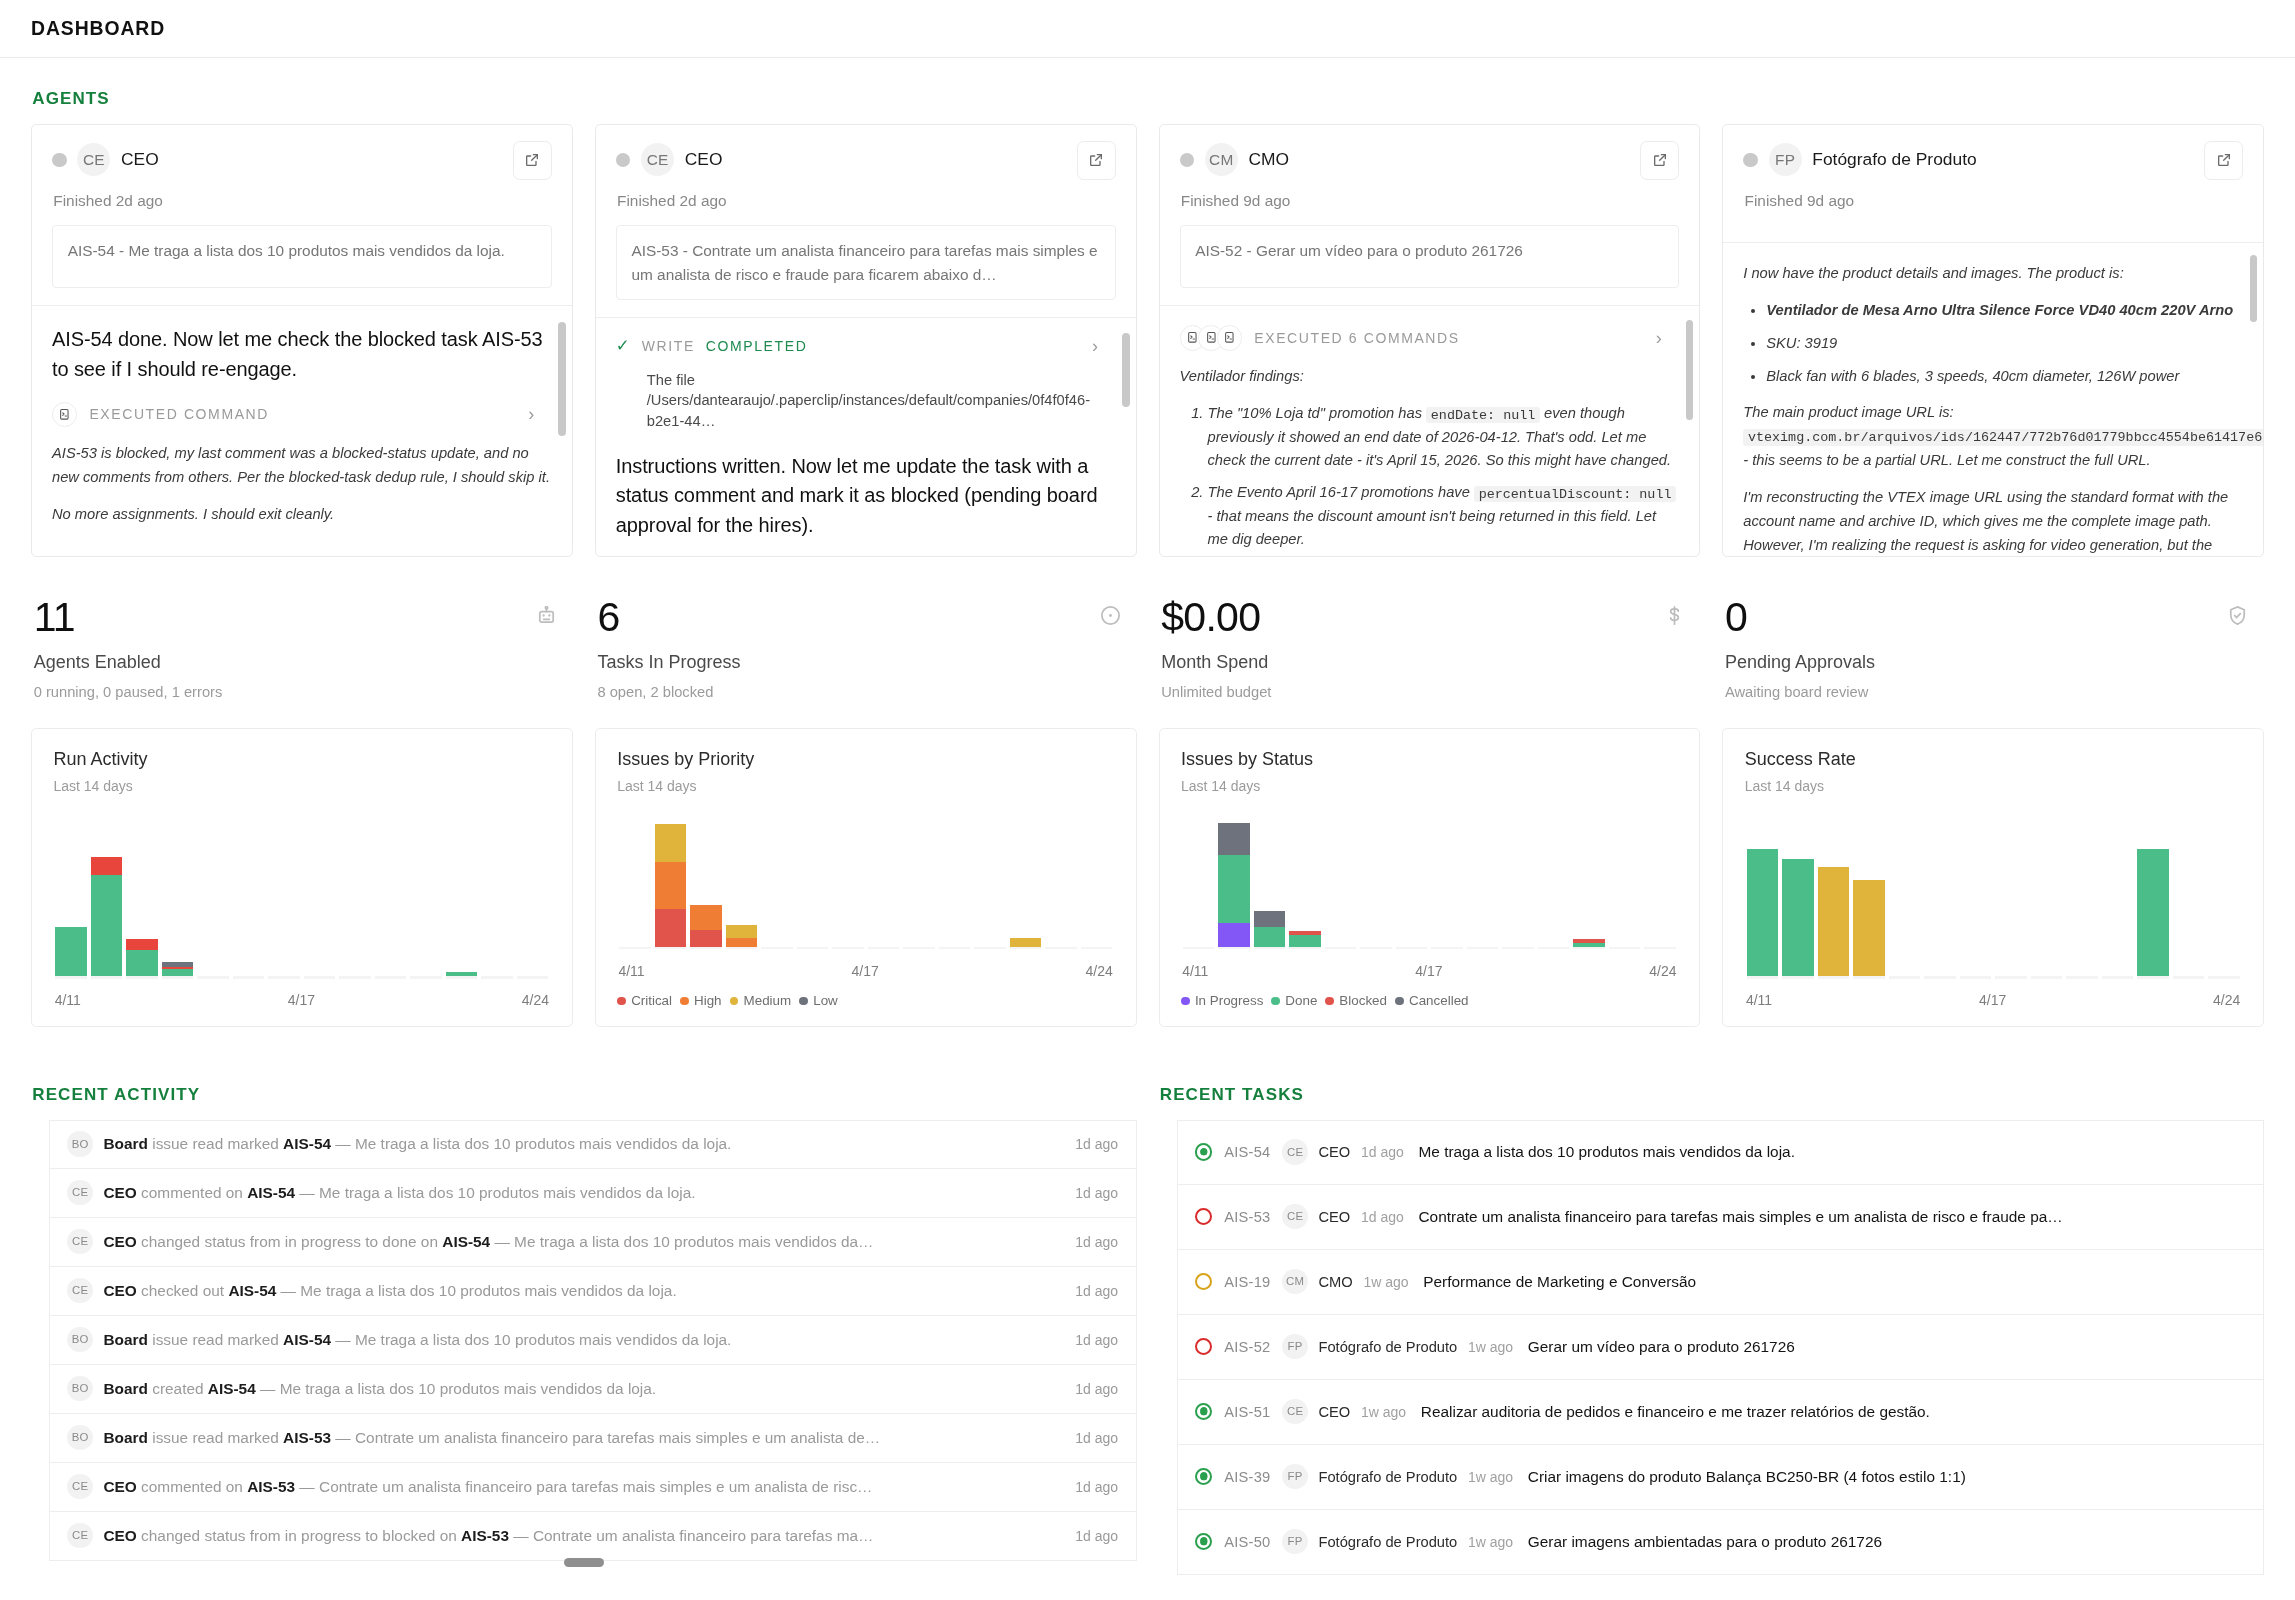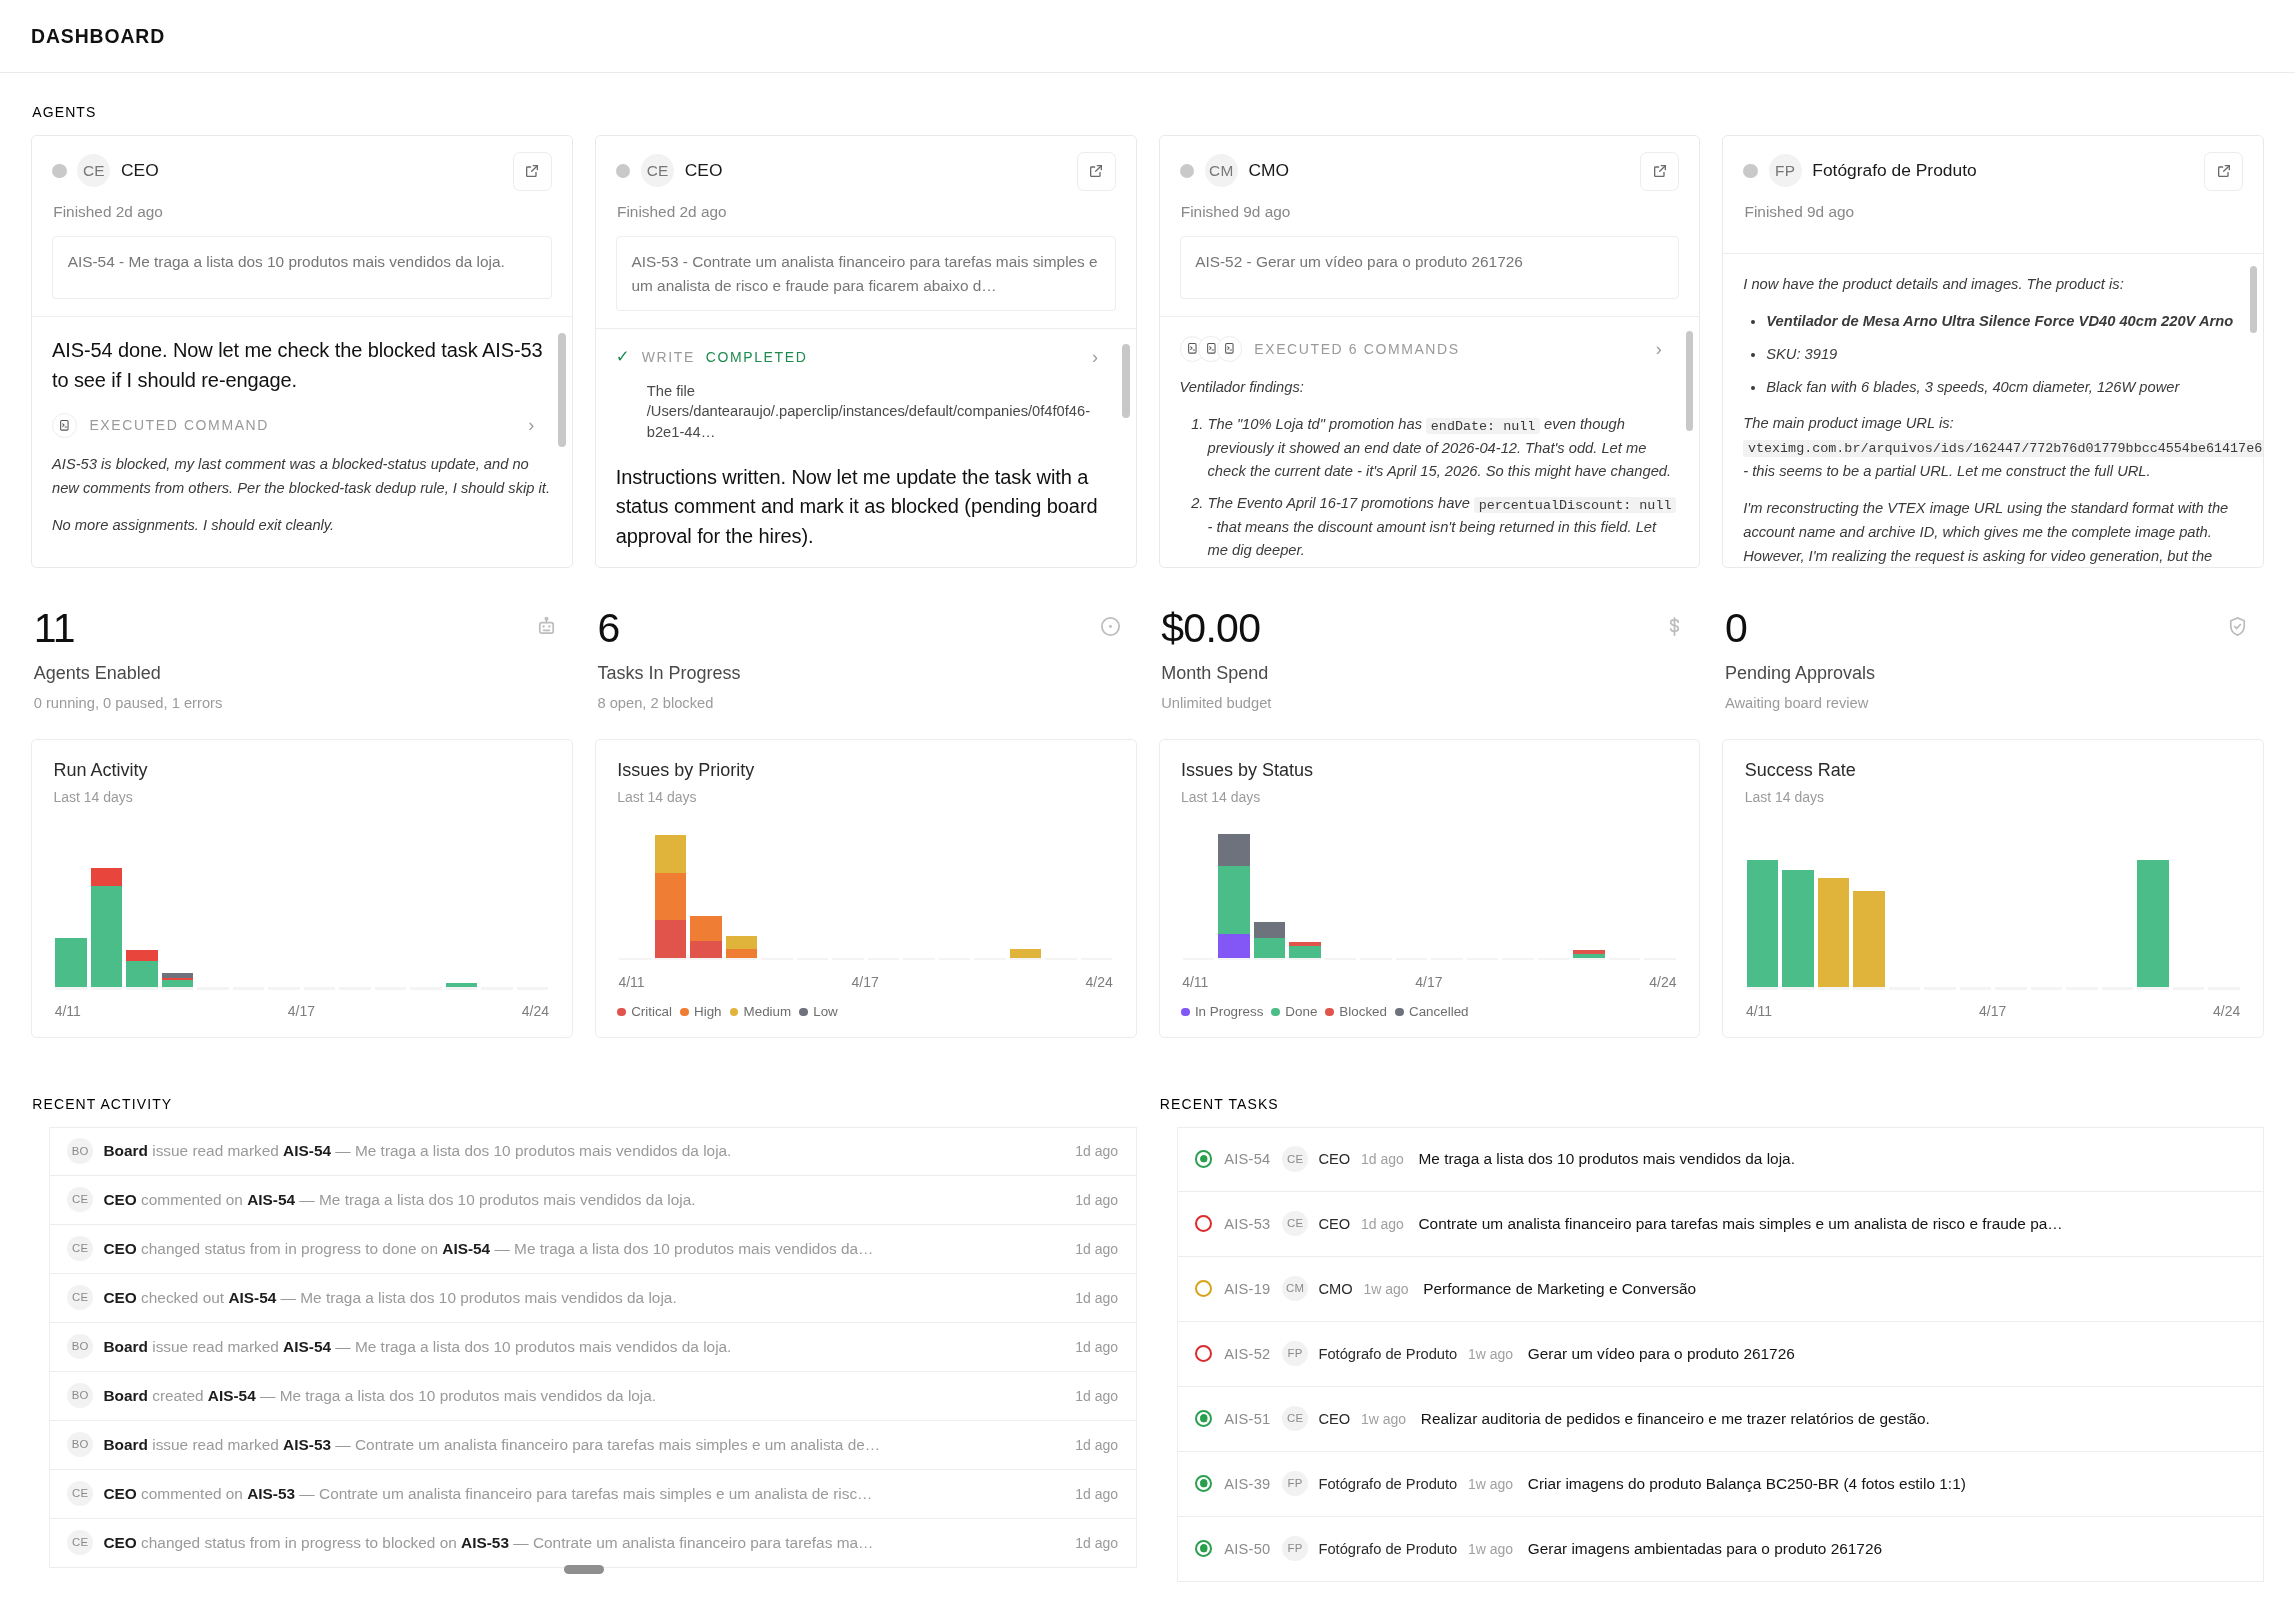--- a/index.html
+++ b/index.html
@@ -7,41 +7,41 @@
     width: 2295px;
     background: #ffffff;
     font-family: "Liberation Sans", sans-serif;
     color: #1a1a1a;
     -webkit-font-smoothing: antialiased;
   }
   body { min-height: 1600px; overflow: hidden; }
 
   
   .topbar {
-    height: 73px;
+    height: 58px;
     border-bottom: 1.3px solid #ebebeb;
     display: flex;
     align-items: center;
     padding: 0 31px;
   }
   .topbar-title {
     font-size: 19.4px;
     font-weight: bold;
     letter-spacing: 0.9px;
     color: #111;
   }
 
   .page { padding: 0 31px; }
 
   .section-label {
-    font-size: 14px;
+    font-size: 17px;
     letter-spacing: 1.1px;
-    color: #000000;
+    color: #15803d;
     margin: 31px 0 14.7px 1.3px;
-    font-weight: 400;
+    font-weight: 700;
   }
 
   
   .agents-row {
     display: grid;
     grid-template-columns: repeat(4, 1fr);
     gap: 22px;
   }
   .agent-card {
     border: 1.3px solid #e9e9e9;

